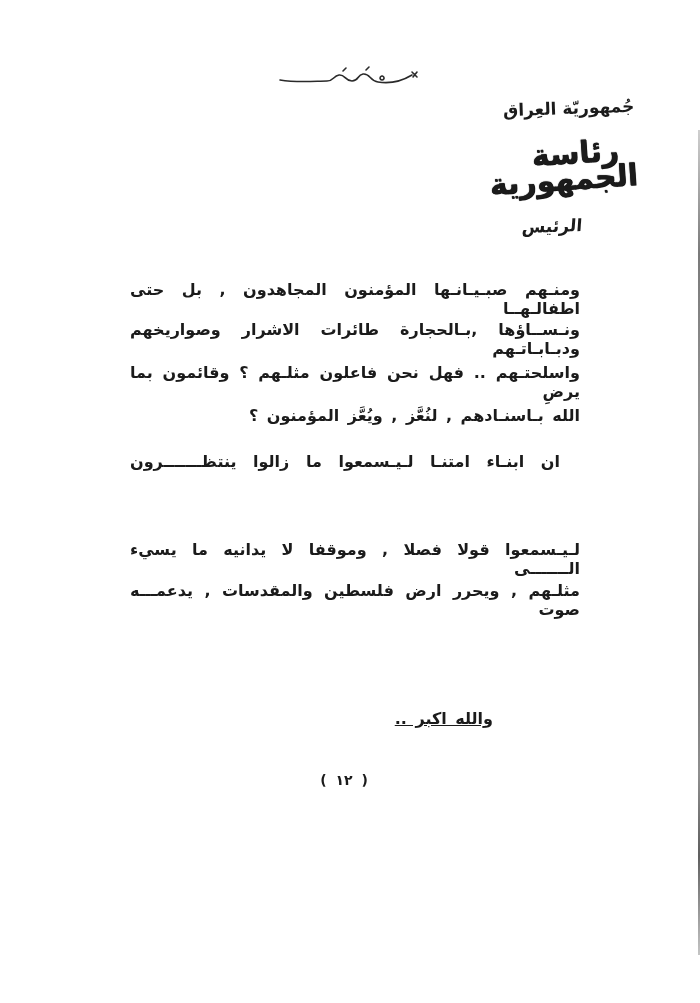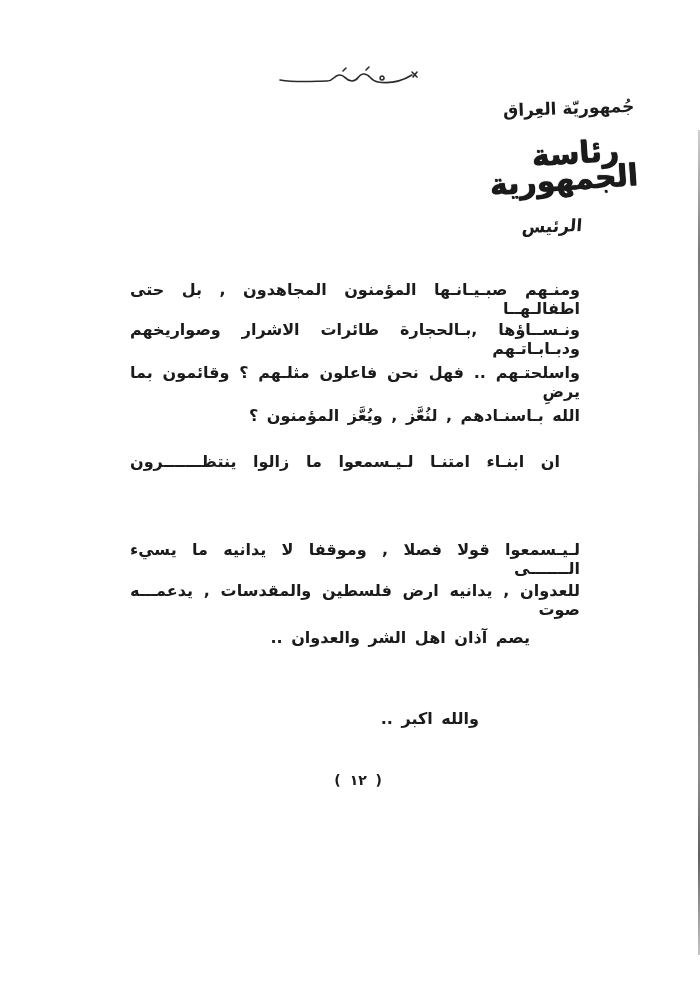--- a/index.html
+++ b/index.html
@@ -80,33 +80,32 @@
   .l1  { top: 280px; left: 130px; width: 450px; }
   .l2  { top: 320px; left: 130px; width: 450px; }
   .l3  { top: 363px; left: 130px; width: 450px; }
   .l4  { top: 406px; right: 120px; }
   .l5  { top: 452px; left: 130px; width: 430px; }
   .l6  { top: 496px; left: 130px; width: 450px; margin-top: 44px; }
   .l7  { top: 541px; left: 130px; width: 450px; }
   .l8  { top: 581px; left: 130px; width: 450px; }
   .l9  { top: 628px; right: 170px; }
   .l10 { top: 668px; right: 247px; }
-  .l11 { top: 709px; right: 221px; }
+  .l11 { top: 709px; right: 207px; text-decoration: underline; }
 
   .page-number {
     position: absolute;
     top: 772px;
     left: 316px;
     width: 56px;
-    text-align: right;
+    text-align: center;
     font-size: 14px;
     font-weight: 600;
     direction: rtl;
     word-spacing: 4px;
-    margin-left: 10px;
   }
 
   
   .scan-edge {
     position: absolute;
     top: 130px;
     right: 0;
     width: 2px;
     height: 825px;
     background: linear-gradient(to bottom,
@@ -133,21 +132,20 @@
   <div class="emblem">رئاسة الجمهورية</div>
 
   <div class="president">الرئيس</div>
 
   <div class="line just l1">ومنـهم صبـيـانـها المؤمنون المجاهدون , بل حتى اطفالـهــا</div>
   <div class="line just l2">ونـســاؤها ,بـالحجارة طائرات الاشرار وصواريخهم ودبـابـاتـهم</div>
   <div class="line l4">الله بـاسنـادهم , لنُعَّز , ويُعَّز المؤمنون ؟</div>
   <div class="line just l3">واسلحتـهم .. فهل نحن فاعلون مثلـهم ؟ وقائمون بما يرضِ</div>
   <div class="line just l5">ان ابنـاء امتنـا لـيـسمعوا ما زالوا ينتظـــــــرون</div>
   <div class="line just l6">لـيـسمعوا قولا فصلا , وموقفا لا يدانيه ما يسيء الـــــــى</div>
-  <div class="line just l8">للعدوان , يدانيه ارض فلسطين والمقدسات , يدعمـــه صوت</div>
-  <div class="line l9">يصم آذان اهل الشر والعدوان ..</div>
+  <div class="line just l8">مثلـهم , ويحرر ارض فلسطين والمقدسات , يدعمـــه صوت</div>
   <div class="line l11">والله اكبر ..</div>
 
   <div class="page-number">( ١٢ )</div>
 
   <div class="scan-edge"></div>
 
 </div>
 
 </body></html>

